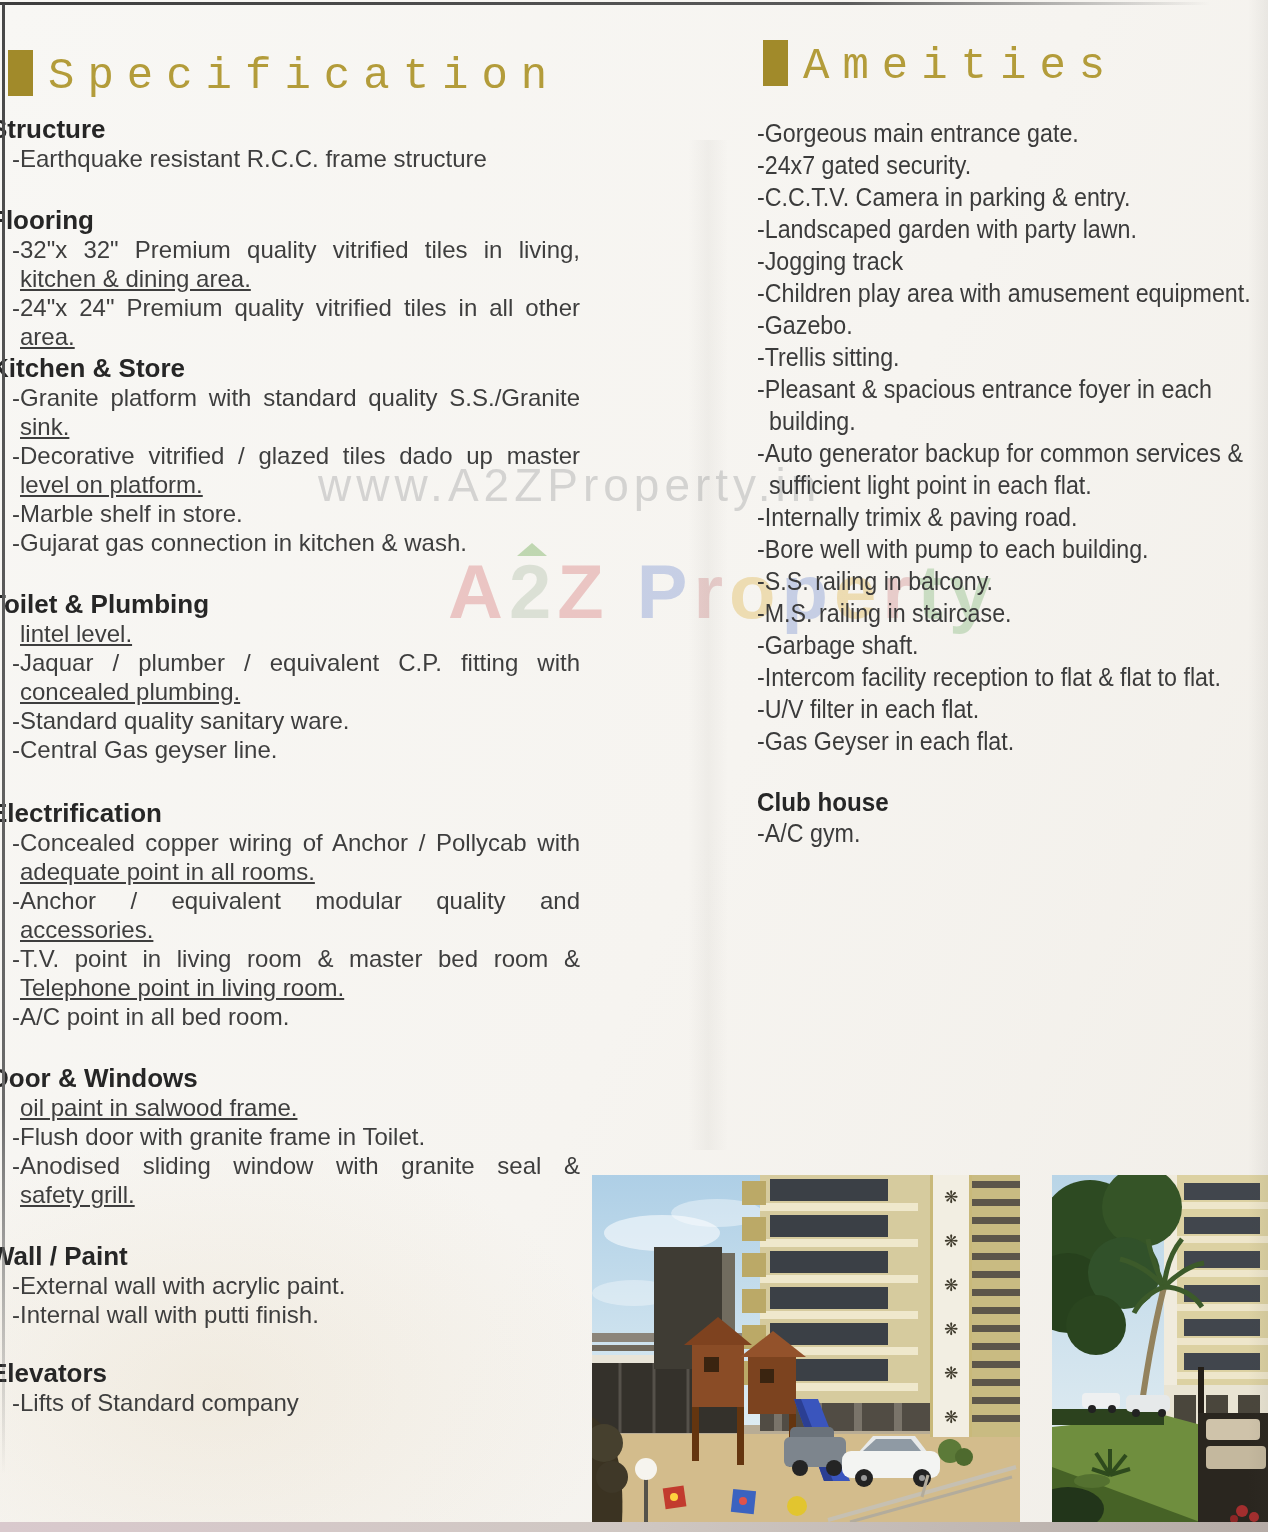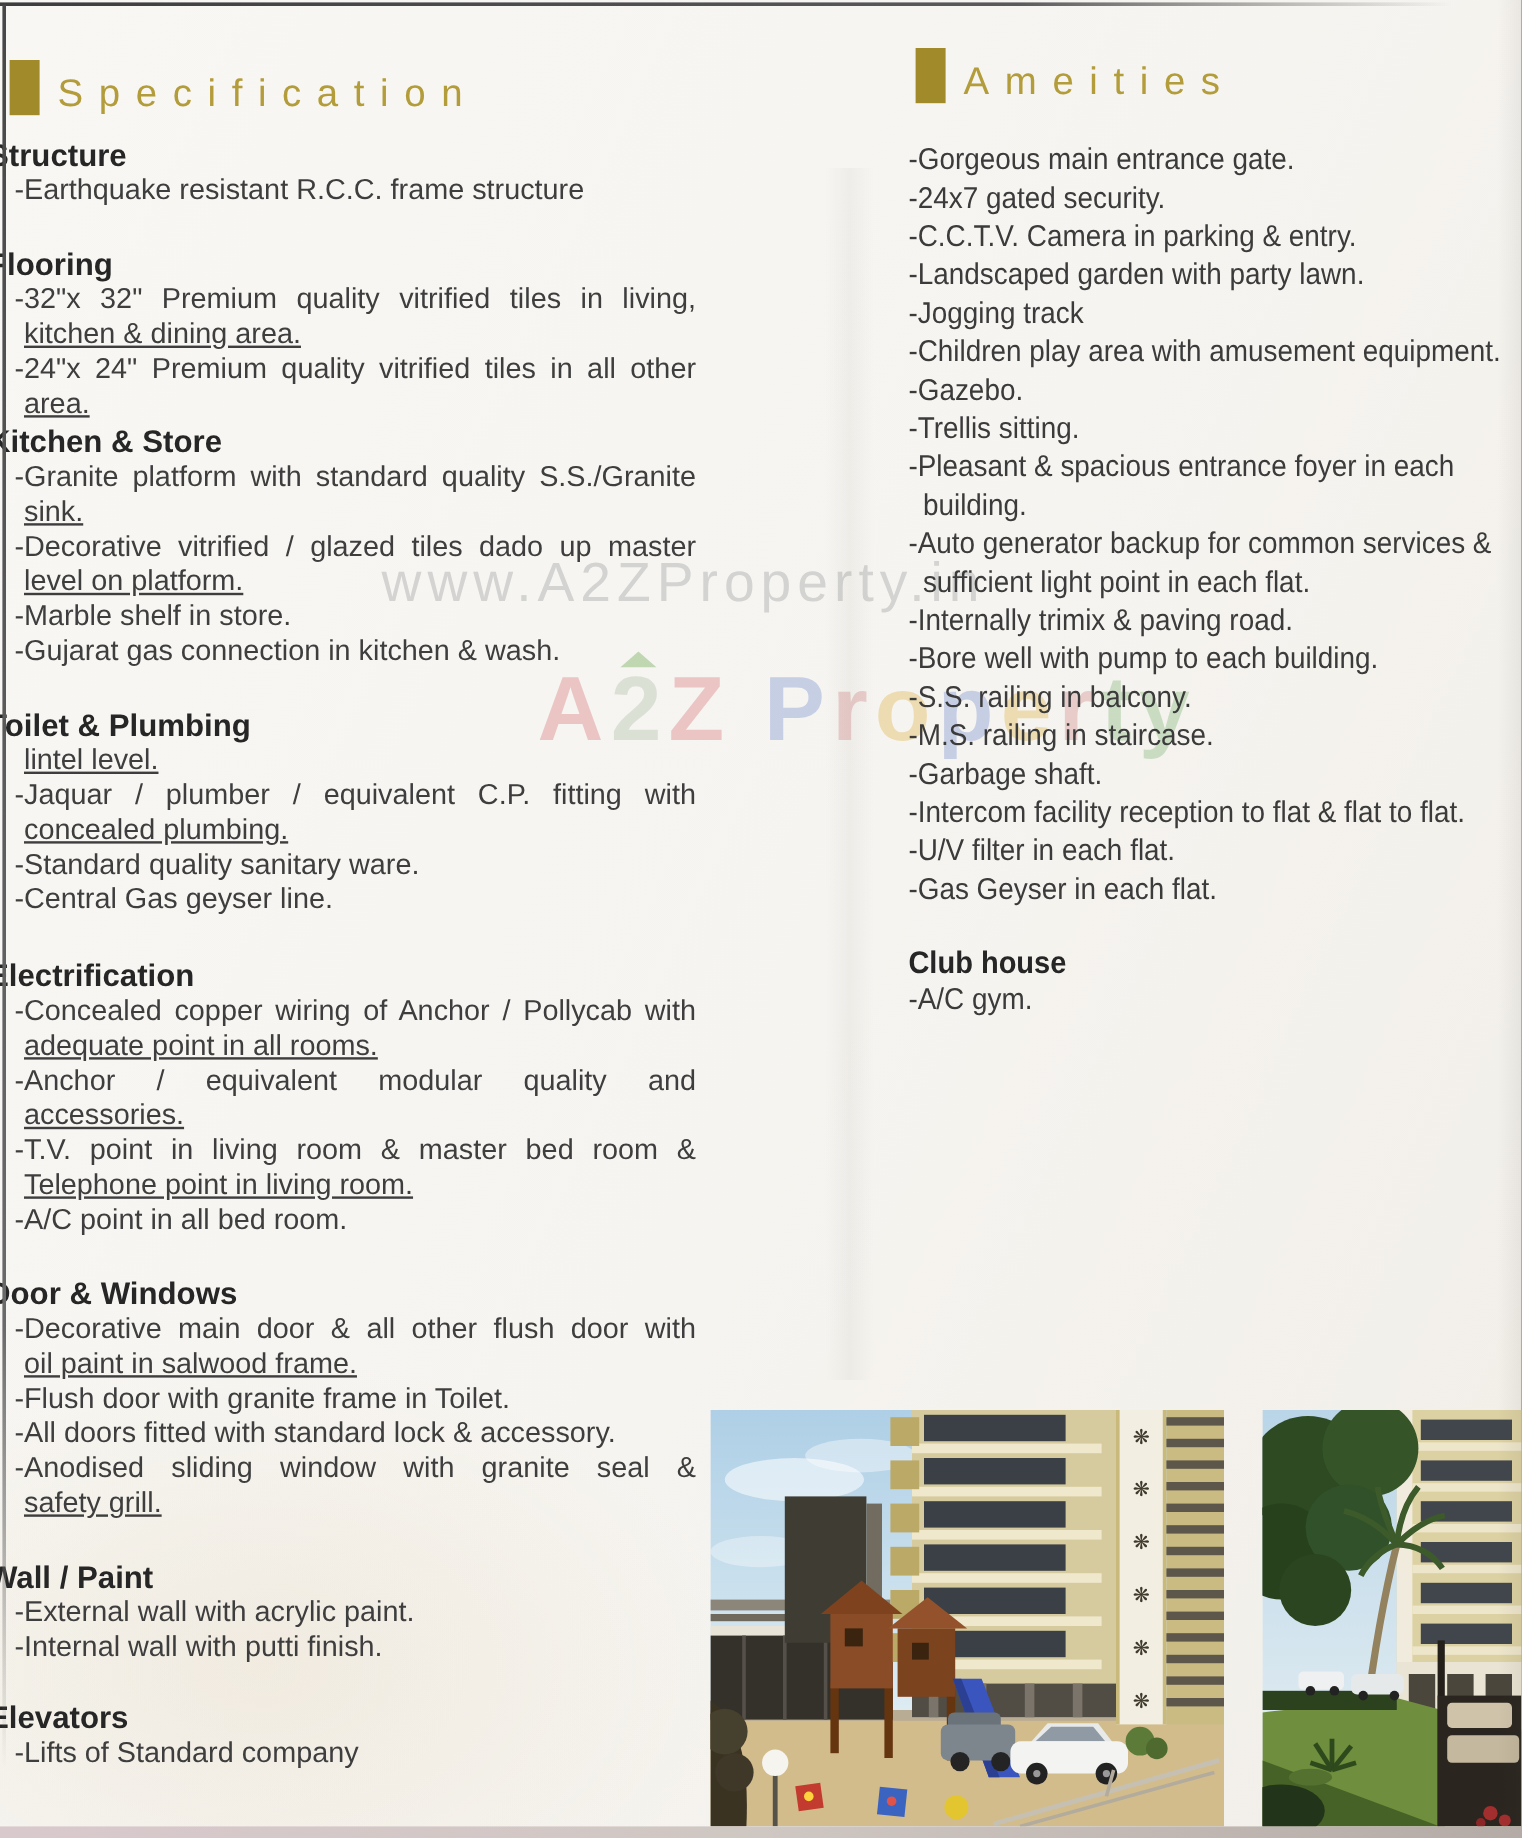--- a/index.html
+++ b/index.html
@@ -21,21 +21,21 @@
     background:linear-gradient(to left,rgba(70,65,60,.07),rgba(0,0,0,0));}
   .warm-patch{position:absolute;left:0;top:1130px;width:620px;height:400px;
     background:radial-gradient(ellipse at 35% 65%,rgba(226,210,180,.28),rgba(226,210,180,0) 70%);}
 
   
   .title{position:absolute;white-space:nowrap;}
   .title-left{left:8px;top:50px;}
   .title-right{left:763px;top:40px;}
   .title-bar{display:inline-block;width:25px;height:46px;background:#a18a2a;
     margin-right:15px;vertical-align:-8px;}
-  .title-text{font-size:32px;letter-spacing:13px;color:#b39c3a;font-weight:400;}
+  .title-text{font-size:44px;letter-spacing:13px;color:#b39c3a;font-weight:400;font-family:Liberation Mono, monospace;}
 
   
   #left-col{position:absolute;left:0;top:114px;width:586px;}
   .spec-section{margin-top:32px;}
   .spec-section:first-child{margin-top:0;}
   .spec-section:nth-child(3){margin-top:2px;}
   .spec-section:nth-child(5){margin-top:34px;}
   .spec-section:nth-child(8){margin-top:29px;}
   .spec-heading{margin-left:-10px;font-size:26px;line-height:30px;font-weight:bold;color:#262626;}
   .spec-line{margin-left:12px;margin-right:6px;font-size:24px;line-height:29px;color:#3e3e3e;}
@@ -117,24 +117,22 @@
         <div class="spec-line jfull">-Concealed copper wiring of Anchor / Pollycab with</div>
         <div class="spec-line cont">adequate point in all rooms.</div>
         <div class="spec-line jfull">-Anchor / equivalent modular quality and</div>
         <div class="spec-line cont">accessories.</div>
         <div class="spec-line jfull">-T.V. point in living room &amp; master bed room &amp;</div>
         <div class="spec-line cont">Telephone point in living room.</div>
         <div class="spec-line">-A/C point in all bed room.</div>
       </section>
       <section class="spec-section">
         <div class="spec-heading">Door &amp; Windows</div>
-        <div class="spec-line jfull">-Decorative main door &amp; all other flush door with</div>
         <div class="spec-line cont">oil paint in salwood frame.</div>
         <div class="spec-line">-Flush door with granite frame in Toilet.</div>
-        <div class="spec-line">-All doors fitted with standard lock &amp; accessory.</div>
         <div class="spec-line jfull">-Anodised sliding window with granite seal &amp;</div>
         <div class="spec-line cont">safety grill.</div>
       </section>
       <section class="spec-section">
         <div class="spec-heading">Wall / Paint</div>
         <div class="spec-line">-External wall with acrylic paint.</div>
         <div class="spec-line">-Internal wall with putti finish.</div>
       </section>
       <section class="spec-section">
         <div class="spec-heading">Elevators</div>

